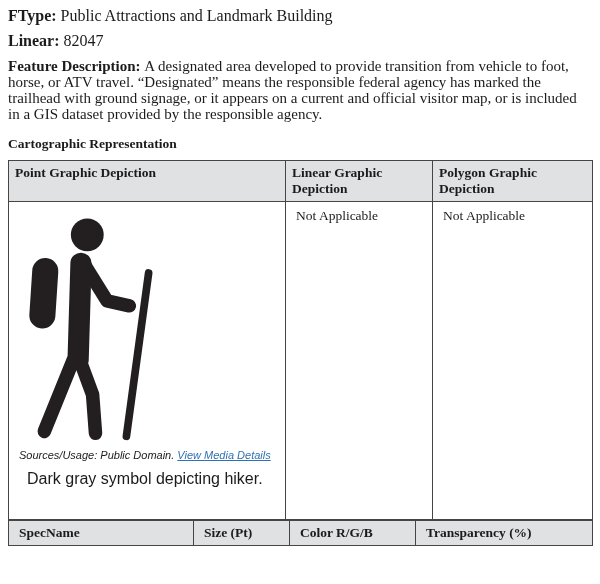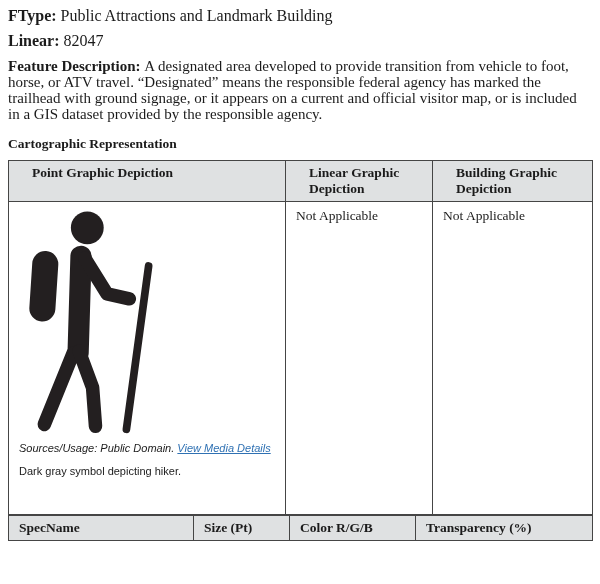--- a/index.html
+++ b/index.html
@@ -28,37 +28,37 @@
   table {
     border-collapse: collapse; table-layout: fixed;
     width: 584px; font-size: 13.5px;
   }
   th, td {
     border: 1px solid var(--table-border, #454545);
     text-align: left; vertical-align: top;
   }
   th {
     background: var(--table-header-bg, #dfe1e2);
-    font-weight: 700; padding: 4px 23px;
+    font-weight: 700; padding: 4px 6px;
   }
   td { padding: 6px 10px; }
   tr.carto-row td { height: 300px; }
-  td.point-cell { padding: 2px 10px 8px 6px; }
+  td.point-cell { padding: 9px 10px 8px 6px; }
 
   .hiker-svg { display: block; margin: 4px 0 0 8px; color: var(--icon-fill, #231f20); }
 
   p.media-caption {
     font-family: "Liberation Sans", sans-serif;
     font-style: italic; font-size: 11px; line-height: 13px;
     margin: 6px 0 0 4px;
   }
   a.media-link { color: var(--link, #2f71b3); text-decoration: underline; cursor: pointer; }
   p.point-desc {
     font-family: "Liberation Sans", sans-serif;
-    font-size: 11px; line-height: 15px; margin: 9px 0 0 4px;
+    font-size: 16px; line-height: 15px; margin: 9px 0 0 12px;
   }
 
   .symb-table th { padding: 4px 10px; }
 </style>
 </head>
 <body>
 
 <main class="page">
 
 
@@ -73,21 +73,21 @@
   <table>
     <colgroup>
       <col style="width:277px">
         <col style="width:147px">
         <col style="width:160px">
     </colgroup>
     <thead>
       <tr>
         <th>Point Graphic Depiction</th>
         <th>Linear Graphic Depiction</th>
-        <th>Building Graphic Depiction</th>
+        <th>Polygon Graphic Depiction</th>
       </tr>
     </thead>
     <tbody>
       <tr class="carto-row">
         <td class="point-cell">
           <svg class="hiker-svg" width="145" height="228" viewBox="0 0 150 236" aria-hidden="true">
             <g stroke="currentColor" fill="none">
               <circle cx="66.5" cy="20.5" r="17" fill="currentColor" stroke="none"></circle>
 
               <line x1="23" y1="58" x2="20" y2="104" stroke-width="27" stroke-linecap="round"></line>

